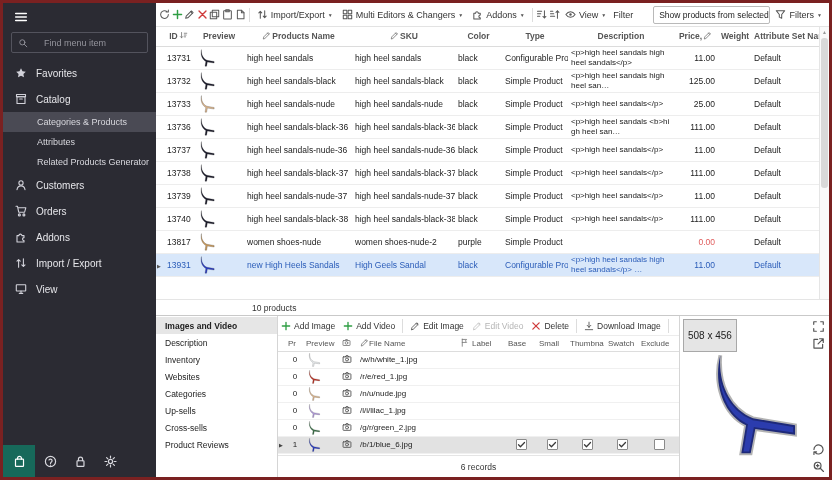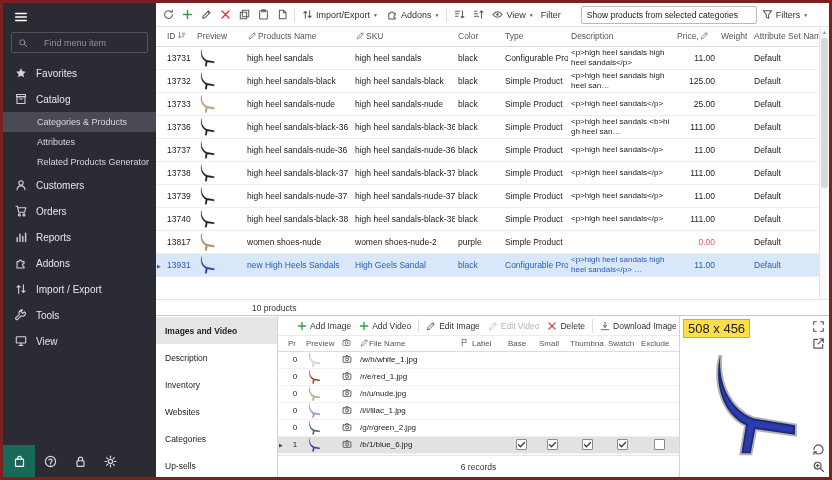--- a/index.html
+++ b/index.html
@@ -40,21 +40,21 @@
   .sep{width:1px;height:14px;background:#ddd;margin:0 2px;flex-shrink:0}
   .car{display:inline-block;color:#555}
   .car::after{content:"▼";font-size:5px;vertical-align:middle}
   .flabel{margin:0 19px 0 2px;color:#333}
   .fselect{display:flex;align-items:center;justify-content:space-between;border:1px solid #b9b9b9;border-radius:2px;height:18px;padding:0 5px;width:176px;font-size:8.5px;color:#222;background:#fff;cursor:pointer;overflow:hidden}
 
   
   .gridwrap{height:272px;display:flex;flex-shrink:0;overflow:hidden}
   .gridbody{flex:1;overflow:hidden}
   table.products{width:100%;border-collapse:collapse;table-layout:fixed;font-size:8.5px;color:#222}
-  .products th{font-weight:normal;color:#555;text-align:left;height:19px;border-bottom:1px solid #dcdcdc;padding:0 3px;overflow:hidden;white-space:nowrap;font-size:8.5px;cursor:pointer}
+  .products th{font-weight:bold;color:#555;text-align:center;height:19px;border-bottom:1px solid #dcdcdc;padding:0 3px;overflow:hidden;white-space:nowrap;font-size:8.5px;cursor:pointer}
   .products th .hic{width:9px;height:9px;color:#777;vertical-align:-1px;margin:0 1px}
   .products td{height:23px;border-bottom:1px solid #ededed;padding:0 3px;overflow:hidden;white-space:nowrap}
   .marker-cell{padding:0!important}
   .prow{cursor:pointer}
   .prow.selected{background:var(--selected-row,#d8e7fa)}
   .prow.selected td{color:#2a5cb8}
   .prow.selected .marker-cell::before{content:"▶";font-size:5px;color:#555;padding-left:1px}
   .preview-cell svg{vertical-align:middle}
   .desc-cell{white-space:normal!important;padding-top:1px!important}
   .desc-clip{max-height:21px;overflow:hidden;font-size:8px;line-height:10px;word-break:break-all}
@@ -62,25 +62,25 @@
   .price-cell.zero{color:var(--price-zero,#e05c5c)}
   .vscroll{width:10px;border-left:1px solid #e5e5e5;background:#fafafa;position:relative;flex-shrink:0;cursor:pointer}
   .vscroll .up{height:10px;display:flex;align-items:center;justify-content:center;color:#999}
   .vscroll .up::after{content:"▲";font-size:5px}
   .vscroll .thumb{position:absolute;top:11px;left:1px;width:7px;height:150px;background:#d9d9d9;border-radius:3px}
   .grid-status{height:16px;border-top:1px solid #e5e5e5;font-size:8.5px;color:#333;display:flex;align-items:center;padding-left:96px;flex-shrink:0}
 
   
   .bottom{height:162px;display:flex;border-top:1px solid #c9c9c9;min-height:0}
   .tabs{width:122px;border-right:1px solid #d5d5d5;padding-top:1px;flex-shrink:0;overflow:hidden}
-  .tab{height:27px;display:flex;align-items:center;padding:0 9px;font-size:8.5px;color:#222;cursor:pointer;white-space:nowrap;overflow:hidden}
+  .tab{height:17px;display:flex;align-items:center;padding:0 9px;font-size:8.5px;color:#222;cursor:pointer;white-space:nowrap;overflow:hidden}
   .tab.active{background:#e6e6e6;font-weight:bold}
 
   .imgpanel{flex:1;display:flex;flex-direction:column;min-width:0}
-  .imgtoolbar{height:20px;display:flex;align-items:center;gap:2px;padding:0 16px;font-size:8.5px;color:#333;border-bottom:1px solid #ececec;flex-shrink:0;white-space:nowrap;overflow:hidden}
+  .imgtoolbar{height:20px;display:flex;align-items:center;gap:2px;padding:0 0;font-size:8.5px;color:#333;border-bottom:1px solid #ececec;flex-shrink:0;white-space:nowrap;overflow:hidden}
   .itbtn{display:flex;align-items:center;gap:3px;padding:0 3px;cursor:pointer;color:#333}
   .itbtn .hic{width:10px;height:10px}
   .itbtn.disabled{color:#b5b5b5}
   .itbtn.disabled .hic{color:#c5c5c5}
   table.imgs{width:100%;border-collapse:collapse;table-layout:fixed;font-size:8px;color:#222}
   .imgs th{font-weight:normal;color:#555;text-align:left;height:15px;border-bottom:1px solid #ddd;padding:0 2px;overflow:hidden;white-space:nowrap;font-size:8px;cursor:pointer}
   .imgs th .hic{width:9px;height:9px;color:#777;vertical-align:-1px}
   .imgs td{height:17px;border-bottom:1px solid #f0f0f0;padding:0 2px;overflow:hidden;white-space:nowrap}
   .irow{cursor:pointer}
   .irow.selected{background:#e2e2e2}
@@ -89,21 +89,21 @@
   .ipos{text-align:center}
   .iprev svg{vertical-align:middle}
   .icam .hic{width:10px;height:10px;color:#555}
   .ichk{text-align:center}
   .checkbox{display:inline-flex;align-items:center;justify-content:center;width:11px;height:11px;border:1px solid #8a8a8a;border-radius:1px;background:#fff;vertical-align:middle;cursor:pointer}
   .checkbox .ck{width:9px;height:9px;color:#3a3a3a}
   .img-status{height:22px;border-top:1px solid #e5e5e5;font-size:8.5px;color:#333;display:flex;align-items:center;justify-content:center;flex-shrink:0;margin-top:auto}
 
   
   .preview{width:150px;border-left:1px solid #d5d5d5;position:relative;background:#fff;flex-shrink:0}
-  .dims{position:absolute;top:3px;left:3px;border:1px solid #a8a8a8;font-size:13px;padding:1px 4px;color:#222;background:#fde047;z-index:2}
+  .dims{position:absolute;top:3px;left:3px;border:1px solid #a8a8a8;font-size:10px;padding:10px 4px;color:#222;background:#e5e5e5;z-index:2}
   .pv-icon{position:absolute;width:13px;height:13px;color:#555;cursor:pointer;z-index:2}
   .pv-expand{top:4px;right:4px}
   .pv-ext{top:21px;right:4px}
   .pv-rotate{bottom:21px;right:4px}
   .pv-zoom{bottom:4px;right:4px}
   .bigshoe{position:absolute;inset:16px 10px 6px 6px;display:flex;align-items:center;justify-content:center}
 </style>
 </head>
 <body>
 
@@ -153,42 +153,30 @@
         </div>
         <div class="sidebar-item">
           <span class="icon"><svg viewBox="0 0 12 12" width="100%" height="100%" fill="none" stroke="currentColor" stroke-width="1.1" stroke-linecap="round" stroke-linejoin="round">
               <path d="M1 1.3h1.5l1.2 5.9h5.9l1.2-4.4H3.1"></path>
               <circle cx="4.4" cy="9.9" r="1"></circle>
               <circle cx="8.9" cy="9.9" r="1"></circle>
             </svg></span>
           <span class="lbl">Orders</span>
         </div>
         <div class="sidebar-item">
-          <span class="icon"><svg viewBox="0 0 12 12" width="100%" height="100%" fill="none" stroke="currentColor" stroke-width="1.4" stroke-linecap="round" stroke-linejoin="round">
-              <path d="M2.2 10.5V6.8M5 10.5V3.2M7.8 10.5V5.4M10.6 10.5V2.2"></path>
-            </svg></span>
-          <span class="lbl">Reports</span>
-        </div>
-        <div class="sidebar-item">
           <span class="icon"><svg viewBox="0 0 12 12" width="100%" height="100%" fill="none" stroke="currentColor" stroke-width="1.1" stroke-linecap="round" stroke-linejoin="round">
               <path d="M2 4.6h1.9a1.5 1.5 0 1 1 3 0H9v2a1.5 1.5 0 1 0 0 3v1.4H2z"></path>
             </svg></span>
           <span class="lbl">Addons</span>
         </div>
         <div class="sidebar-item">
           <span class="icon"><svg viewBox="0 0 12 12" width="100%" height="100%" fill="none" stroke="currentColor" stroke-width="1.1" stroke-linecap="round" stroke-linejoin="round">
               <path d="M3.6 10.2V2.6M3.6 2.6L2 4.2M3.6 2.6l1.6 1.6M8.4 1.8v7.6M8.4 9.4L6.8 7.8M8.4 9.4l1.6-1.6"></path>
             </svg></span>
           <span class="lbl">Import / Export</span>
-        </div>
-        <div class="sidebar-item">
-          <span class="icon"><svg viewBox="0 0 12 12" width="100%" height="100%" fill="none" stroke="currentColor" stroke-width="1.1" stroke-linecap="round" stroke-linejoin="round">
-              <path d="M10.4 3.8A3 3 0 0 1 6 6.9L2.6 10.3a1.1 1.1 0 0 1-1.6-1.6L4.4 5.3A3 3 0 0 1 7.5.9L5.9 2.5l1.9 1.9 1.6-1.6z"></path>
-            </svg></span>
-          <span class="lbl">Tools</span>
         </div>
         <div class="sidebar-item">
           <span class="icon"><svg viewBox="0 0 12 12" width="100%" height="100%" fill="none" stroke="currentColor" stroke-width="1.1" stroke-linecap="round" stroke-linejoin="round">
               <rect x="1.3" y="1.8" width="9.4" height="6.2" rx=".5"></rect>
               <path d="M4.3 10.4h3.4M6 8v2.4"></path>
             </svg></span>
           <span class="lbl">View</span>
         </div>
       </nav>
     <div class="sb-footer">
@@ -284,20 +272,32 @@
           </span>
         </button>
       <span class="sep"></span>
       <button class="tmenu">
         <span class="hic">
             <svg viewBox="0 0 12 12" width="100%" height="100%" fill="none" stroke="currentColor" stroke-width="1.1" stroke-linecap="round" stroke-linejoin="round">
               <path d="M3.6 10.2V2.6M3.6 2.6L2 4.2M3.6 2.6l1.6 1.6M8.4 1.8v7.6M8.4 9.4L6.8 7.8M8.4 9.4l1.6-1.6"></path>
             </svg>
           </span>
         <span>Import/Export</span>
+        <span class="car"></span>
+      </button>
+      <button class="tmenu">
+        <span class="hic">
+            <svg viewBox="0 0 12 12" width="100%" height="100%" fill="none" stroke="currentColor" stroke-width="1.1" stroke-linecap="round" stroke-linejoin="round">
+              <rect x="1.4" y="1.4" width="3.9" height="3.9"></rect>
+              <rect x="6.7" y="1.4" width="3.9" height="3.9"></rect>
+              <rect x="1.4" y="6.7" width="3.9" height="3.9"></rect>
+              <rect x="6.7" y="6.7" width="3.9" height="3.9"></rect>
+            </svg>
+          </span>
+        <span>Multi Editors &amp; Changers</span>
         <span class="car"></span>
       </button>
       <button class="tmenu">
         <span class="hic">
             <svg viewBox="0 0 12 12" width="100%" height="100%" fill="none" stroke="currentColor" stroke-width="1.1" stroke-linecap="round" stroke-linejoin="round">
               <path d="M2 4.6h1.9a1.5 1.5 0 1 1 3 0H9v2a1.5 1.5 0 1 0 0 3v1.4H2z"></path>
             </svg>
           </span>
         <span>Addons</span>
         <span class="car"></span>

